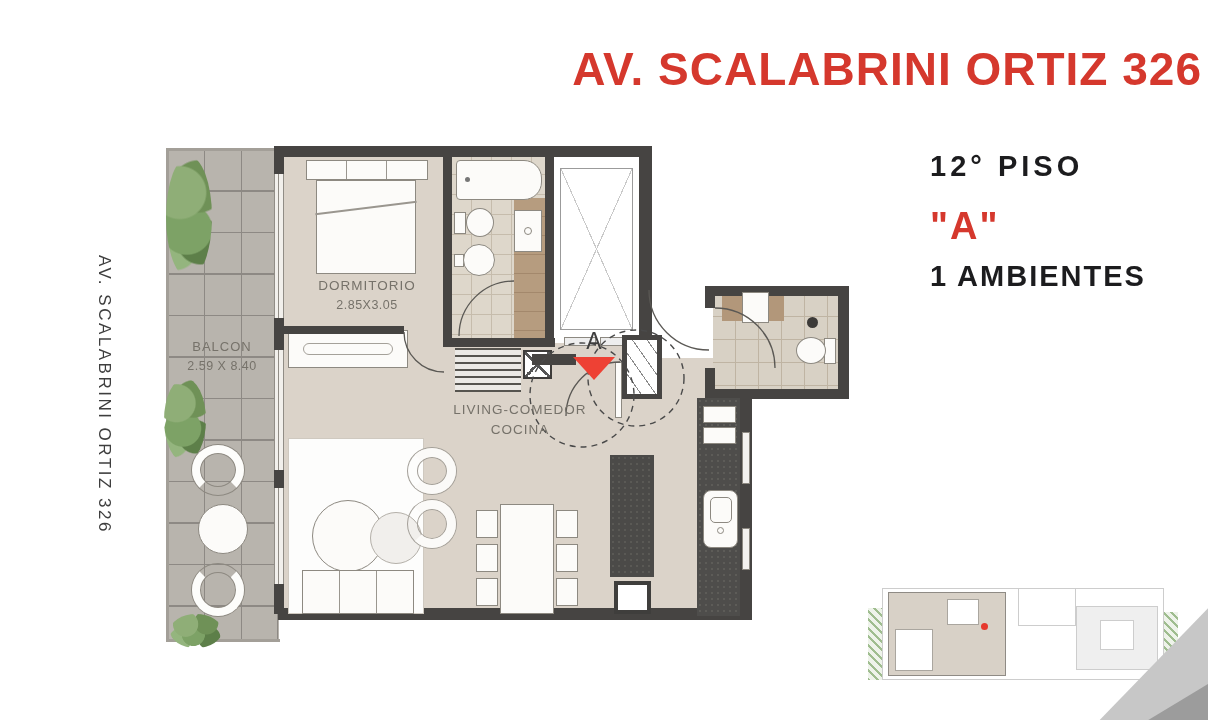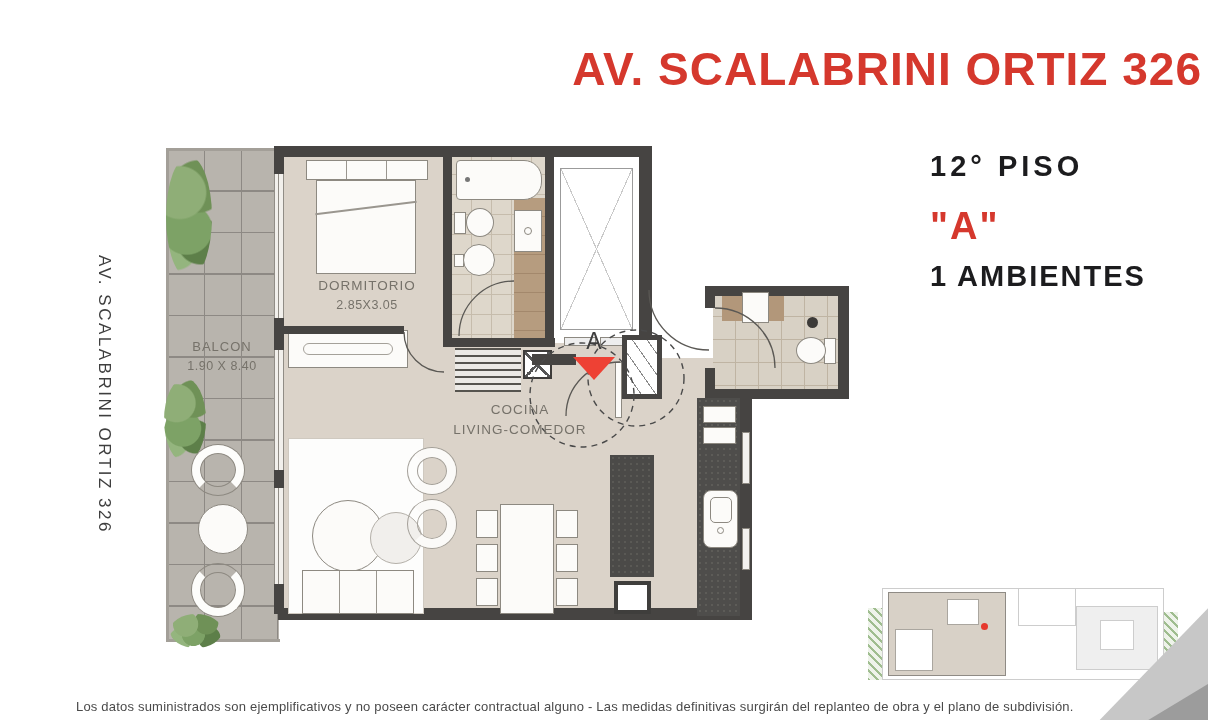--- a/index.html
+++ b/index.html
@@ -234,40 +234,39 @@
 
     <div id="entry-letter" class="abs">A</div>
     <div id="entry-triangle" class="abs"></div>
 
     <div class="room-label" style="left:115px;top:136px;width:180px;">
       <div class="rn">DORMITORIO</div>
       <div class="rd">2.85X3.05</div>
     </div>
     <div class="room-label" style="left:8px;top:198px;width:104px;">
       <div class="rn" style="font-size:13px;">BALCON</div>
-      <div class="rd">1.90 X 8.40</div>
+      <div class="rd">2.59 X 8.40</div>
     </div>
     <div class="room-label" style="left:258px;top:260px;width:200px;">
+      <div class="rn">LIVING-COMEDOR</div>
       <div class="rn">COCINA</div>
-      <div class="rn">LIVING-COMEDOR</div>
     </div>
   </div>
 
   <div id="thumb" class="abs">
     <div class="faint" style="left:14px;top:8px;width:282px;height:92px;"></div>
     <div class="hatch-green" style="left:0;top:28px;width:14px;height:72px;"></div>
     <div class="hatch-green" style="left:296px;top:32px;width:14px;height:62px;"></div>
     <div class="faint" style="left:150px;top:8px;width:58px;height:38px;"></div>
     <div class="faint" style="left:208px;top:26px;width:82px;height:64px;background:#efefef;"></div>
     <div class="faint" style="left:232px;top:40px;width:34px;height:30px;"></div>
     <div style="position:absolute;left:20px;top:12px;width:118px;height:84px;background:#d8d1c7;border:1.5px solid #8f8b85;">
       <div style="position:absolute;left:6px;top:36px;width:38px;height:42px;background:#fff;border:1px solid #aaa69f;"></div>
       <div style="position:absolute;left:58px;top:6px;width:32px;height:26px;background:#fff;border:1px solid #aaa69f;"></div>
       <div style="position:absolute;left:92px;top:30px;width:7px;height:7px;border-radius:50%;background:#e6392e;"></div>
     </div>
   </div>
 
   <div id="corner-light" class="abs"></div>
   <div id="corner-dark" class="abs"></div>
 
-  <div id="disclaimer" class="abs">Los datos suministrados son ejemplificativos y no poseen carácter contractual alguno - Las medidas definitivas surgirán del replanteo de obra y el plano de subdivisión.</div>
 
 </div>
 
 </body></html>

